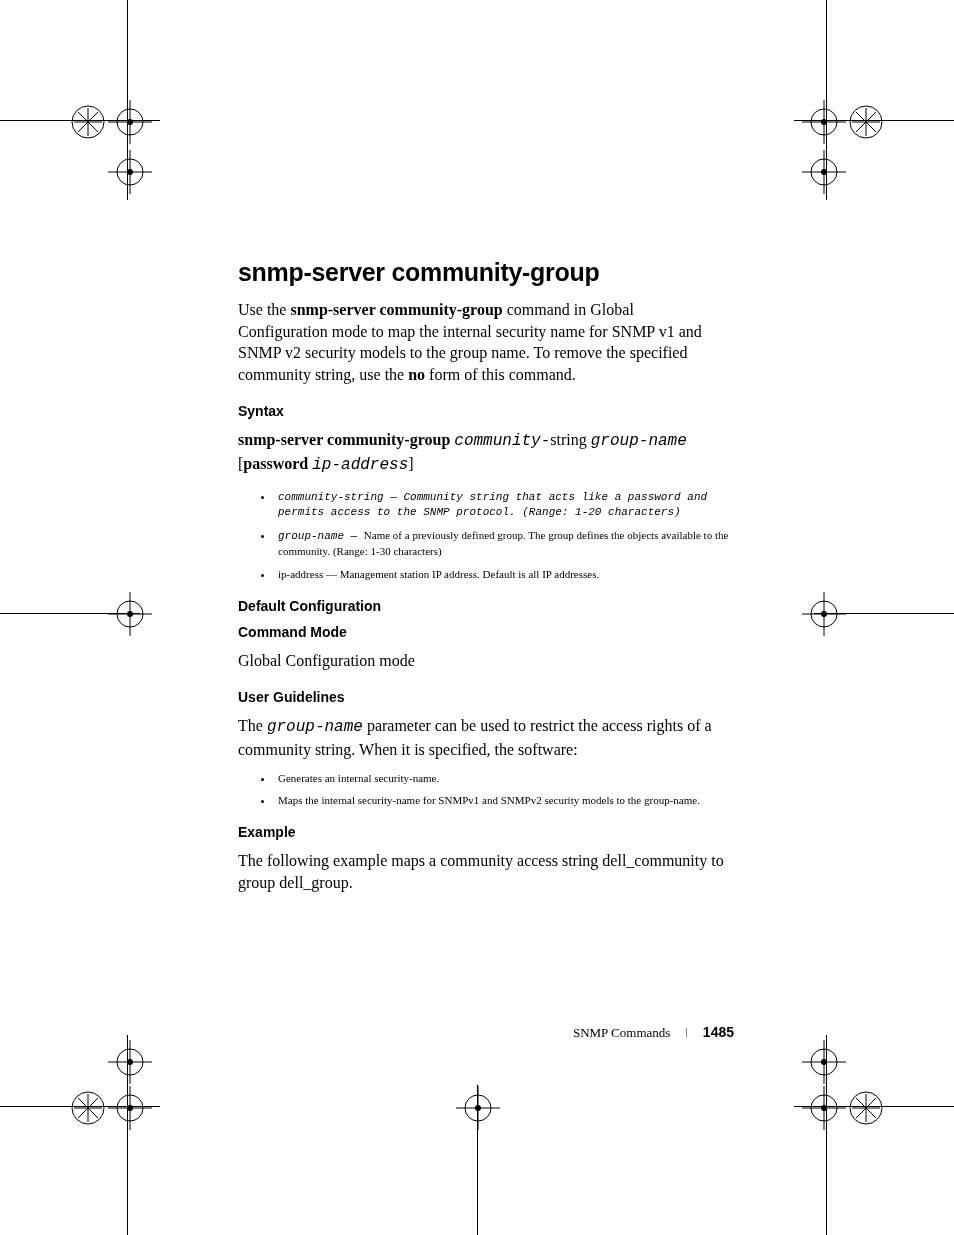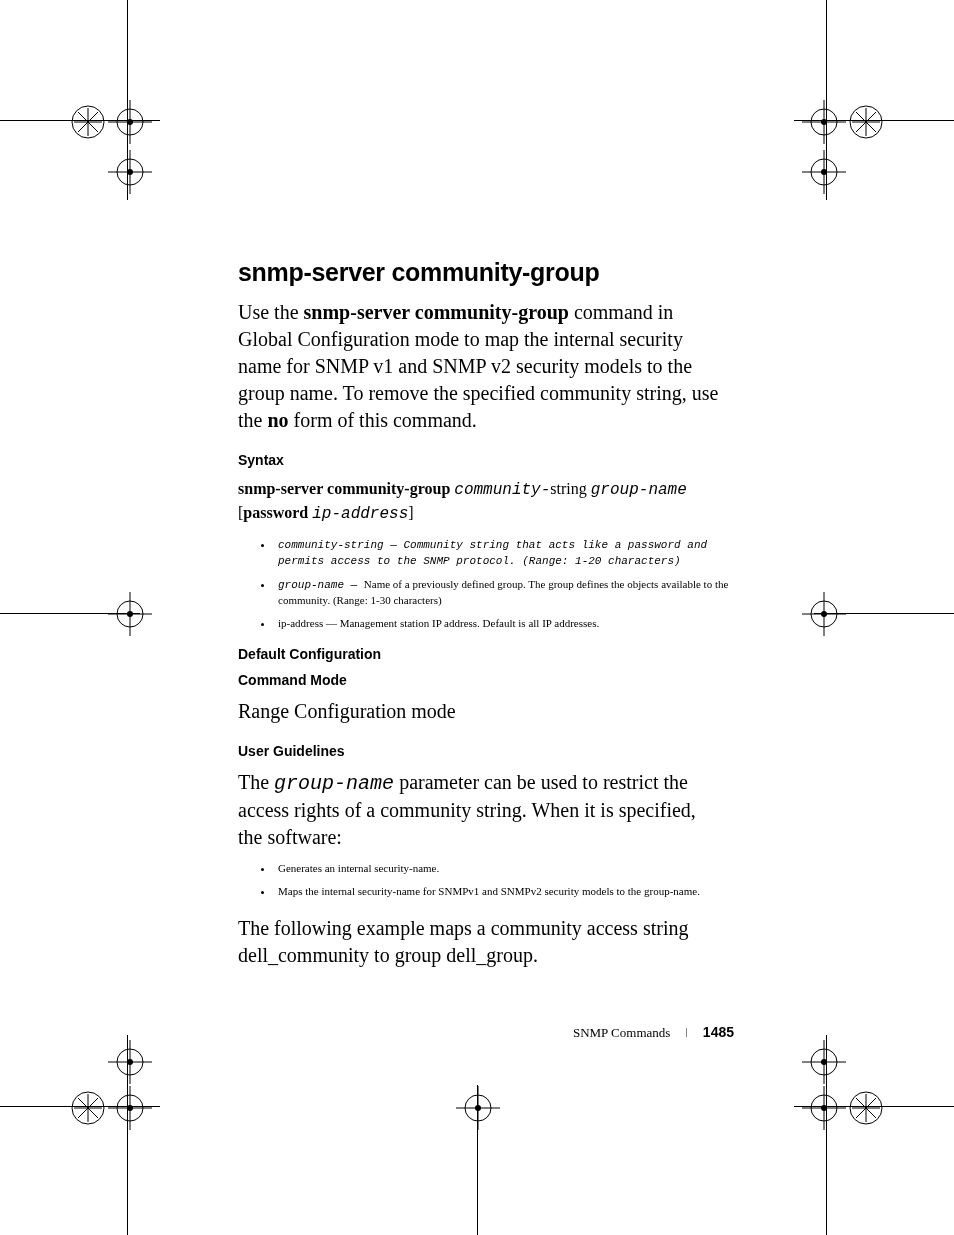--- a/index.html
+++ b/index.html
@@ -31,21 +31,21 @@
     width: 500px;
   }
   h1 {
     font-family: Arial, Helvetica, sans-serif;
     font-weight: 700;
     font-size: 25px;
     letter-spacing: -0.3px;
     margin: 0 0 12px 0;
   }
   .body-p {
-    font-size: 20px;
+    font-size: 16px;
     line-height: 1.35;
     margin: 0 14px 18px 0;
   }
   h2 {
     font-family: Arial, Helvetica, sans-serif;
     font-weight: 700;
     font-size: 14px;
     margin: 0 0 10px 0;
   }
   .syntax-line {
@@ -241,31 +241,32 @@
   </p>
   <ul>
     <li><i><span>community-string</span><span> — Community string that acts like a password and permits access to the SNMP protocol. (Range: 1-20 characters)</span></i></li>
     <li><i>group-name</i><i> — </i><span>Name of a previously defined group. The group defines the objects available to the community. (Range: 1-30 characters)</span></li>
     <li><span>ip-address — Management station IP address. Default is all IP addresses.</span></li>
   </ul>
 
   <h2>Default Configuration</h2>
 
   <h2>Command Mode</h2>
-  <p class="body-p">Range Configuration mode</p>
+  <p class="body-p">Global Configuration mode</p>
 
   <h2>User Guidelines</h2>
   <p class="body-p" style="margin-bottom:10px">
     <span>The </span><i>group-name</i><span> parameter can be used to restrict the access rights of a community string. When it is specified, the software:</span>
   </p>
   <ul>
     <li>Generates an internal security-name.</li>
     <li>Maps the internal security-name for SNMPv1 and SNMPv2 security models to the group-name.</li>
   </ul>
 
+  <h2>Example</h2>
   <p class="body-p">The following example maps a community access string dell_community to group dell_group.</p>
 </div>
 
 <div class="footer">
   <span>SNMP Commands</span>
   <span class="sep">|</span>
   <span class="pn">1485</span>
 </div>
 
 </body></html>

